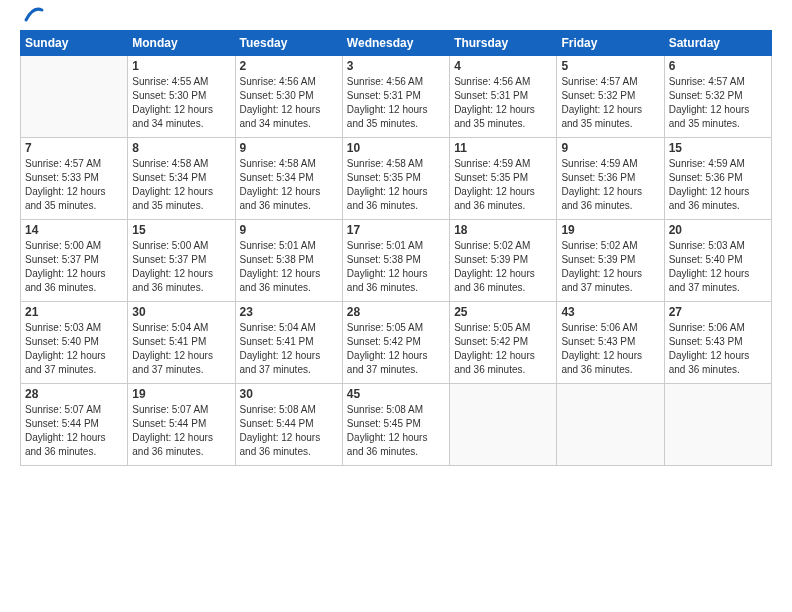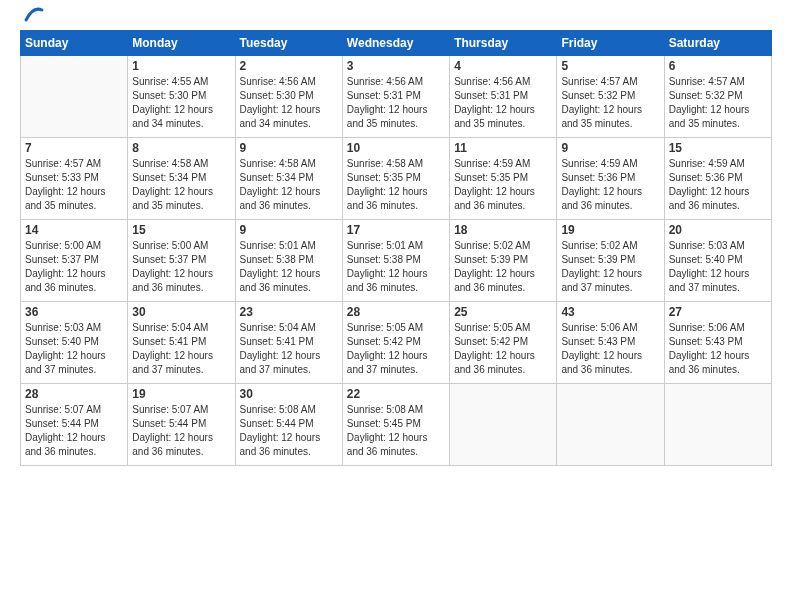--- a/index.html
+++ b/index.html
@@ -260,21 +260,21 @@
           <td>
             <div class="day-number">20</div>
             <div class="day-info" style="white-space: pre-line;">Sunrise: 5:03 AM
 Sunset: 5:40 PM
 Daylight: 12 hours
 and 37 minutes.</div>
           </td>
         </tr>
         <tr>
           <td>
-            <div class="day-number">36</div>
+            <div class="day-number">21</div>
             <div class="day-info" style="white-space: pre-line;">Sunrise: 5:03 AM
 Sunset: 5:40 PM
 Daylight: 12 hours
 and 37 minutes.</div>
           </td>
           <td>
             <div class="day-number">30</div>
             <div class="day-info" style="white-space: pre-line;">Sunrise: 5:04 AM
 Sunset: 5:41 PM
 Daylight: 12 hours
@@ -332,21 +332,21 @@
 and 36 minutes.</div>
           </td>
           <td>
             <div class="day-number">30</div>
             <div class="day-info" style="white-space: pre-line;">Sunrise: 5:08 AM
 Sunset: 5:44 PM
 Daylight: 12 hours
 and 36 minutes.</div>
           </td>
           <td>
-            <div class="day-number">22</div>
+            <div class="day-number">45</div>
             <div class="day-info" style="white-space: pre-line;">Sunrise: 5:08 AM
 Sunset: 5:45 PM
 Daylight: 12 hours
 and 36 minutes.</div>
           </td>
           <td class="empty"></td>
           <td class="empty"></td>
           <td class="empty"></td>
         </tr>
       </tbody>

